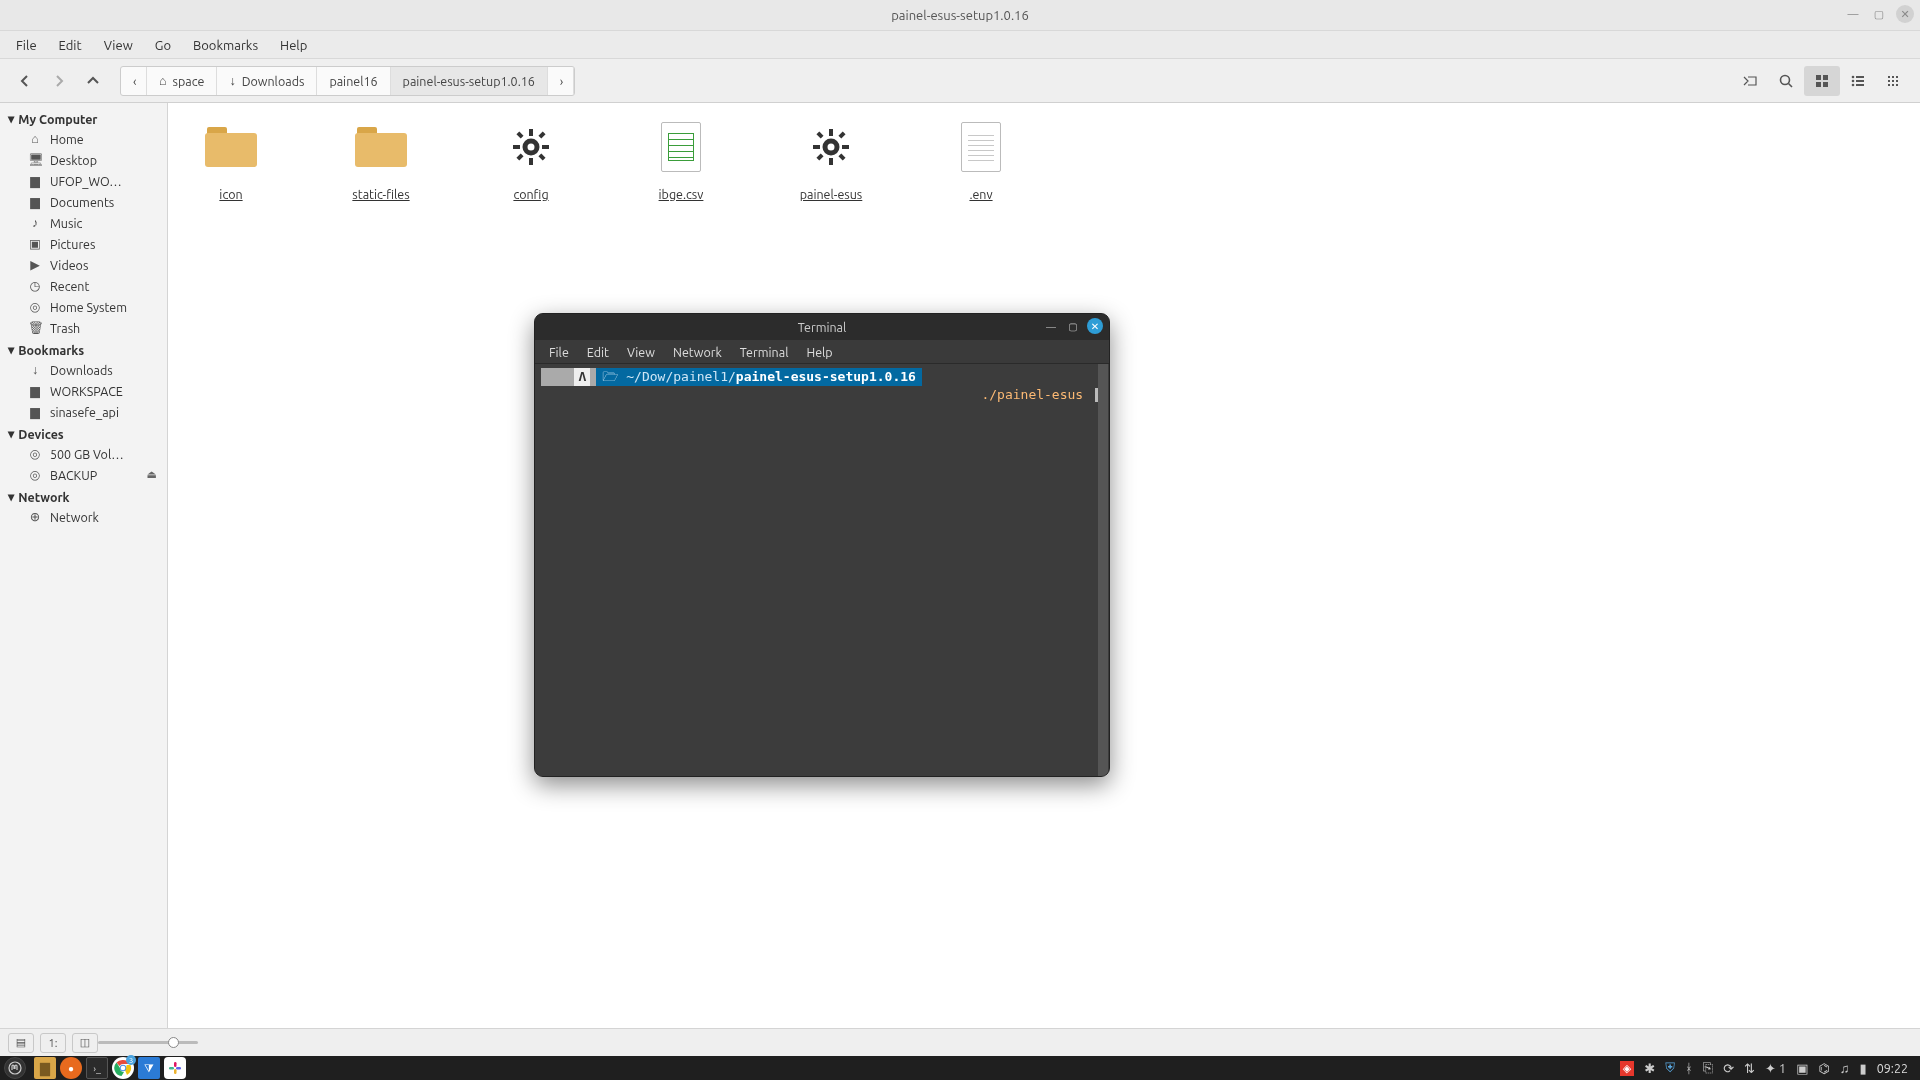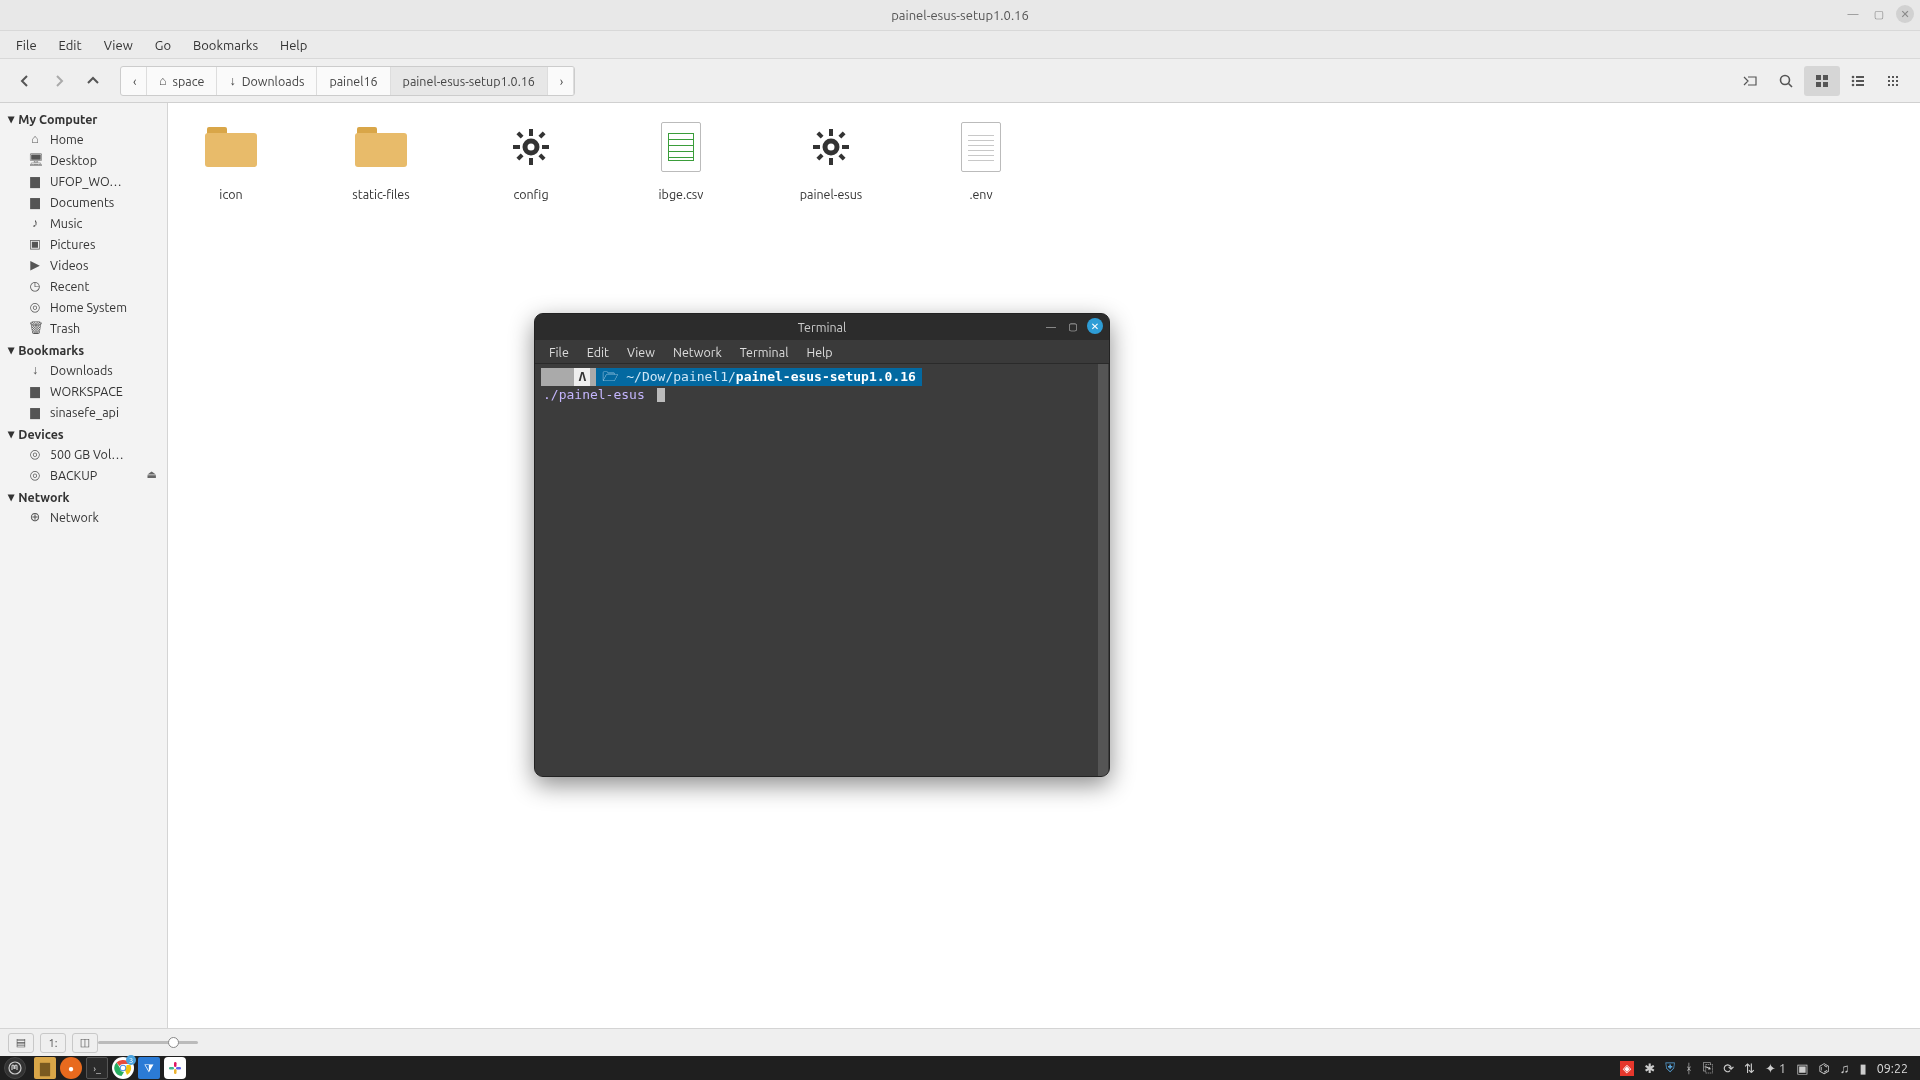--- a/index.html
+++ b/index.html
@@ -30,21 +30,21 @@
 
 
 .main { display: flex; height: calc(100% - 31px - 28px - 44px - 28px - 24px); }
 .sidebar { width: 168px; background: #f3f3f3; border-right: 1px solid #d4d4d4; padding: 4px 0; overflow-y: auto; }
 .sb-group { padding: 4px 8px 2px 8px; display: flex; align-items: center; gap: 4px; font-weight: bold; font-size: 12.5px; color: #333; cursor: pointer; }
 .sb-item { padding: 3px 10px 3px 28px; display: flex; align-items: center; gap: 8px; font-size: 12.5px; color: #333; cursor: pointer; position: relative; }
 .sb-item .ic { width: 14px; text-align: center; color: #555; }
 .sb-item .underline { }
 .sb-item .eject { position: absolute; right: 10px; font-size: 11px; color: #666; }
 
-.content { flex: 1; background: #fff; padding: 14px 18px; display: flex; flex-wrap: wrap; align-content: flex-start; gap: 40px 60px; }
+.content { flex: 1; background: #fff; padding: 14px 18px; display: flex; flex-wrap: wrap; align-content: flex-start; gap: 40px 60px; text-decoration: underline; }
 .file { width: 90px; display: flex; flex-direction: column; align-items: center; gap: 10px; cursor: pointer; }
 .file .icon-box { width: 60px; height: 60px; display: flex; align-items: center; justify-content: center; }
 .file .label { font-size: 12.5px; color: #333; text-align: center; }
 .folder-ic { position: relative; width: 52px; height: 40px; }
 .folder-ic .tab { position: absolute; top: 0; left: 2px; width: 20px; height: 8px; background: #d9a648; border-radius: 2px 2px 0 0; }
 .folder-ic .body { position: absolute; top: 6px; left: 0; width: 52px; height: 34px; background: #e8bb6a; border-radius: 3px; }
 .gear-ic { width: 44px; height: 44px; display: flex; align-items: center; justify-content: center; }
 .gear-ic svg { width: 40px; height: 40px; }
 .sheet-ic { width: 40px; height: 50px; background: #fff; border: 1px solid #bbb; border-radius: 2px; position: relative; }
 .sheet-grid::before { content: ""; position: absolute; top: 10px; left: 6px; right: 6px; bottom: 10px; border: 1px solid #3a9d3a; background: repeating-linear-gradient(#fff, #fff 5px, #3a9d3a 5px, #3a9d3a 6px), repeating-linear-gradient(90deg, #fff, #fff 6px, #3a9d3a 6px, #3a9d3a 7px); }
@@ -80,21 +80,21 @@
 .term-menu .tm { padding: 2px 8px; color: #ddd; font-size: 12.5px; cursor: pointer; }
 .term-body { flex: 1; background: #3c3c3c; padding: 4px 6px; font-family: "DejaVu Sans Mono", monospace; font-size: 13px; color: #ddd; line-height: 1.35; position: relative; }
 .term-body .scrollbar { position: absolute; right: 1px; top: 0; bottom: 0; width: 10px; background: #555; }
 .prompt-line { display: flex; align-items: center; flex-wrap: nowrap; }
 .prompt-seg { padding: 0 6px; }
 .prompt-seg.hist { background: #aaa; color: #333; margin-right: 0; display: inline-flex; align-items: center; }
 .prompt-seg.hist .arch { background: #eee; color: #333; padding: 0 4px; margin-left: 4px; font-weight: bold; }
 .prompt-seg.path { background: #0369a1; color: #cfe6f5; }
 .prompt-seg.path .bright { color: #fff; font-weight: bold; }
 .prompt-seg.tail { background: #3272a0; color: #cfe6f5; padding-right: 18px; }
-.cmd-line { color: #c4b5fd; padding-left: 2px; }
+.cmd-line { color: #fdba74; padding-left: 2px; text-align: right; }
 .cursor-block { display: inline-block; width: 8px; height: 14px; background: #bbb; vertical-align: text-bottom; margin-left: 4px; }
 
 svg { display: block; }
 </style>
 </head>
 <body>
 
 <div class="titlebar">
   <span class="title">painel-esus-setup1.0.16</span>
   <div class="win-controls">

